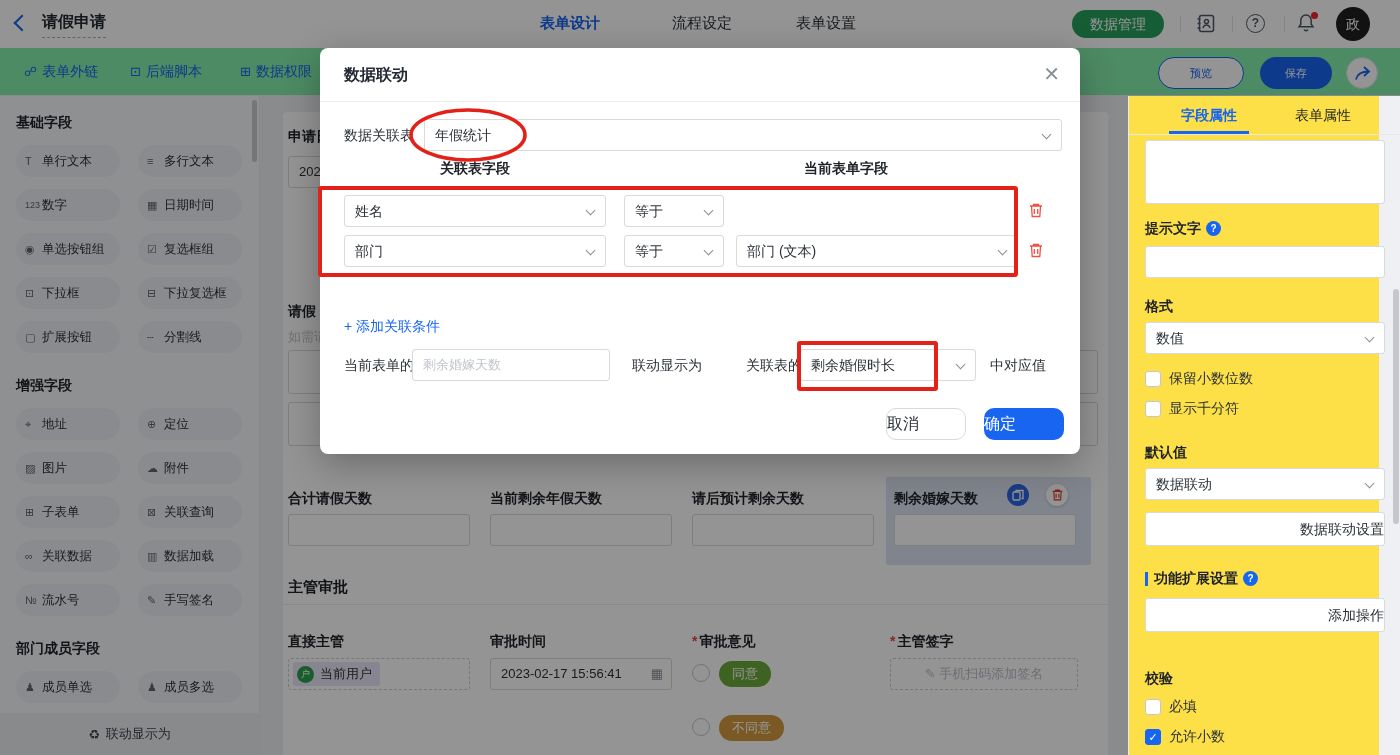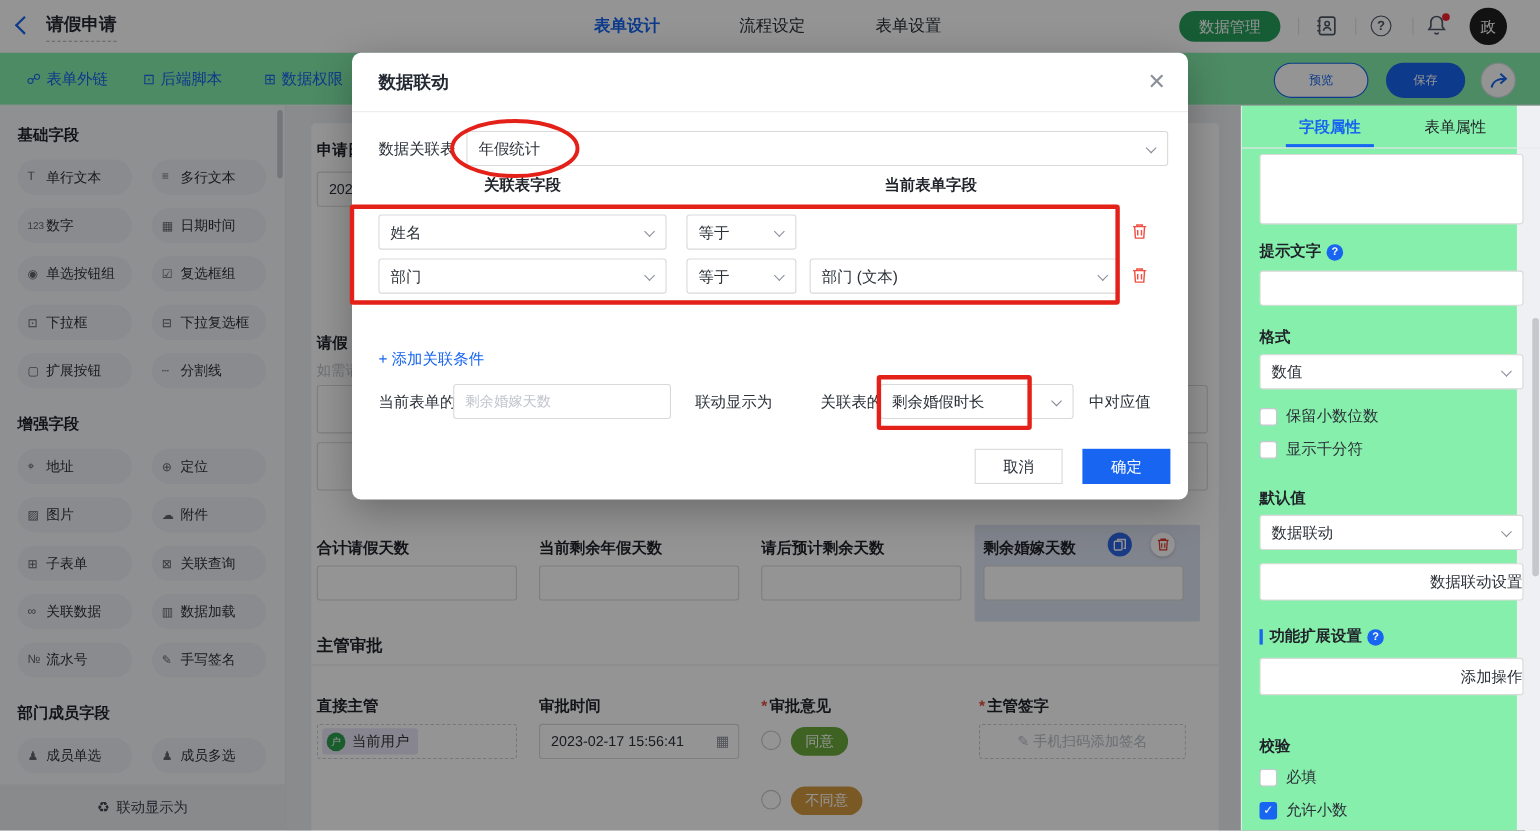--- a/index.html
+++ b/index.html
@@ -50,21 +50,21 @@
   .cicon { position:absolute; width:22px; height:22px; border-radius:50%; display:flex; align-items:center; justify-content:center; }
   .copy { background:#2e66e5; }
   .del { background:#fff; box-shadow:0 1px 3px rgba(0,0,0,.18); }
   .radio { position:absolute; width:18px; height:18px; border:1.5px solid #c3c7cf; border-radius:50%; background:#fff; }
   .tagpill { position:absolute; height:26px; border-radius:14px; color:#fff; font-size:13px; line-height:26px; padding:0 13px; }
   .userpill { position:absolute; left:4px; top:3px; height:24px; background:#e9e5f6; border-radius:3px; display:flex; align-items:center; gap:6px; padding:0 8px 0 4px; font-size:13px; color:#333; }
   .ucircle { width:17px; height:17px; border-radius:50%; background:#2ca04e; color:#fff; font-size:9px; text-align:center; line-height:17px; }
   .hr { position:absolute; height:1px; background:#ececec; }
 
   
-  .panel { position:absolute; left:1128px; top:96px; width:251px; height:659px; background:#86efac; border-left:1px solid #e8eaef; z-index:20; }
+  .panel { position:absolute; left:1128px; top:96px; width:251px; height:659px; background:#fde047; border-left:1px solid #e8eaef; z-index:20; }
   .ptab { position:absolute; top:0; height:38px; line-height:38px; font-size:14px; width:80px; text-align:center; cursor:pointer; color:#1f2329; }
   .ptab.active { color:#1765f0; font-weight:600; border-bottom:3px solid #1765f0; }
   .ptabline { position:absolute; left:0; top:38px; width:271px; height:1px; background:#e8e8e8; }
   .plabel { position:absolute; font-size:14px; font-weight:700; color:#1f2329; }
   .pinp { position:absolute; left:16px; width:240px; border:1px solid #d9d9d9; border-radius:3px; background:#fff; }
   .pbtn { position:absolute; left:16px; width:240px; height:34px; border:1px solid #d9d9d9; border-radius:3px; background:#fff; text-align:right; line-height:32px; font-size:14px; color:#2b3138; cursor:pointer; }
   .chkrow { position:absolute; left:16px; display:flex; align-items:center; gap:8px; font-size:14px; color:#2b3138; }
   .chk { width:16px; height:16px; border:1px solid #c3c7cf; border-radius:3px; background:#fff; }
   .chk.on { background:#1765f0; border-color:#1765f0; color:#fff; font-size:11px; text-align:center; line-height:15px; }
   .chk.on::after { content:"✓"; }
@@ -83,21 +83,21 @@
   .dimleft { left:0; top:96px; width:1128px; height:659px; }
 
   
   .modal { position:absolute; left:320px; top:48px; width:760px; height:406px; background:#fff; border-radius:8px; box-shadow:0 10px 36px rgba(0,0,0,.28); z-index:60; }
   .mhead { position:absolute; left:0; top:0; width:760px; height:54px; border-bottom:1px solid #ececec; }
   .mtitle { position:absolute; left:24px; top:17px; font-size:16px; font-weight:700; }
   .mclose { position:absolute; right:20px; top:14px; font-size:20px; color:#8a8f99; cursor:pointer; }
   .mlabel { position:absolute; font-size:14px; color:#2b3138; white-space:nowrap; }
   .colhead { position:absolute; top:112px; font-size:14px; font-weight:700; color:#1f2329; text-align:center; }
   .addlink { position:absolute; left:24px; top:270px; font-size:14px; color:#1765f0; cursor:pointer; }
-  .mbtn { position:absolute; top:360px; width:80px; height:32px; border-radius:0; font-size:14px; text-align:center; line-height:30px; cursor:pointer; }
+  .mbtn { position:absolute; top:360px; width:80px; height:32px; border-radius:10px; font-size:16px; text-align:left; line-height:30px; cursor:pointer; }
   .cancel { left:566px; border:1px solid #d9d9d9; background:#fff; color:#2b3138; }
   .confirm { left:664px; background:#1765f0; color:#fff; line-height:32px; }
   .phtext { color:#c0c4cc; }
 
   
   .anno { position:absolute; z-index:70; pointer-events:none; }
   .annorect { border:4px solid #e32119; border-radius:3px; }
 </style>
 </head>
 <body>

